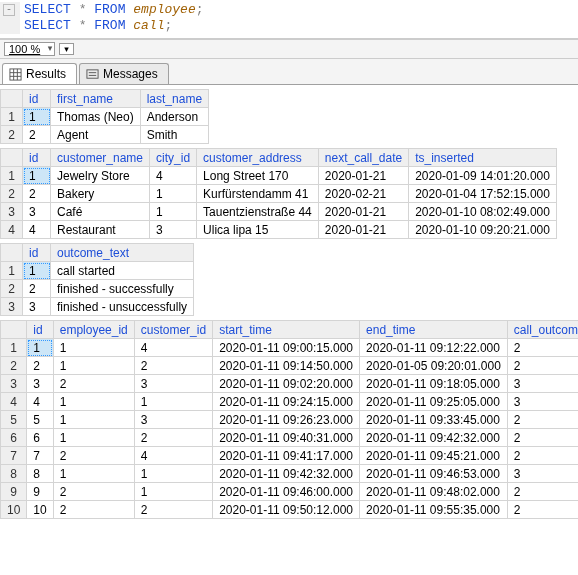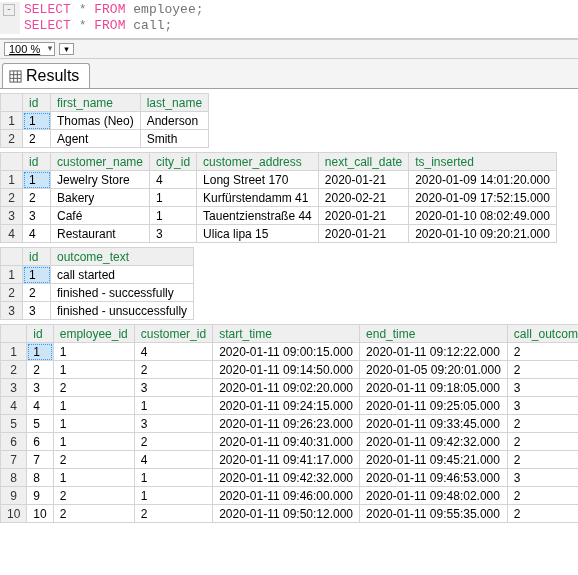--- a/index.html
+++ b/index.html
@@ -27,22 +27,22 @@
     font-size: 10px;
   }
   .sql-line {
     line-height: 16px;
     font-family: Consolas, "Courier New", monospace;
     font-size: 13px;
     white-space: pre;
     display: flex;
   }
   .sql-text { padding-left: 4px; }
-  .kw { color: #ec4899; }
-  .ident { color: #737373; }
+  .kw { color: #1d4ed8; }
+  .ident { color: #a16207; font-style: italic; }
   .op { color: #808080; }
   .squiggle { text-decoration: underline wavy #cc0000; text-decoration-skip-ink: none; }
   .zoom-bar {
     display: flex;
     align-items: center;
     background: #f4f4f4;
     border-top: 1px solid #ccc;
     border-bottom: 1px solid #ccc;
     padding: 2px 4px;
     font-size: 11px;
@@ -73,42 +73,42 @@
   .tab {
     display: flex;
     align-items: center;
     gap: 4px;
     padding: 3px 10px 3px 6px;
     background: #fff;
     border: 1px solid #a0a0a0;
     border-bottom: none;
     border-radius: 3px 3px 0 0;
     margin-left: 2px;
-    font-size: 16px;
+    font-size: 12px;
   }
   .tab.inactive { background: #eaeaea; }
   .tab svg { width: 13px; height: 13px; }
   .grid-wrap { overflow-x: auto; }
   table.grid {
     border-collapse: collapse;
     font-size: 12px;
     margin-top: 4px;
   }
   table.grid th, table.grid td {
     border: 1px solid #d4d4d4;
     padding: 1px 6px 1px 6px;
     text-align: left;
     white-space: nowrap;
     height: 18px;
     background: #fff;
   }
   table.grid th {
     background: #efefef;
     font-weight: normal;
-    color: #15803d;
+    color: #1d4ed8;
   }
   table.grid td.rowhead {
     background: #efefef;
     text-align: center;
     width: 22px;
     color: #333;
   }
   table.grid td.idcell {
     width: 28px;
   }
@@ -151,20 +151,28 @@
   <div class="tab">
     <svg viewBox="0 0 14 14">
         <rect x="1" y="1" width="12" height="12" fill="none" stroke="#555"></rect>
         <line x1="1" y1="5" x2="13" y2="5" stroke="#555"></line>
         <line x1="1" y1="9" x2="13" y2="9" stroke="#555"></line>
         <line x1="5" y1="1" x2="5" y2="13" stroke="#555"></line>
         <line x1="9" y1="1" x2="9" y2="13" stroke="#555"></line>
       </svg>
     <span>Results</span>
   </div>
+  <div class="tab inactive">
+    <svg viewBox="0 0 14 14">
+        <rect x="1" y="2" width="12" height="9" fill="none" stroke="#555"></rect>
+        <line x1="3" y1="5" x2="11" y2="5" stroke="#555"></line>
+        <line x1="3" y1="8" x2="11" y2="8" stroke="#555"></line>
+      </svg>
+    <span>Messages</span>
+  </div>
 </div>
 
 <div class="grid-wrap">
   <table class="grid" id="grid-employee">
       <tbody>
         <tr>
           <th class="corner"></th>
           <th>id</th>
           <th>first_name</th>
           <th>last_name</th>
@@ -206,21 +214,21 @@
           <td class="">2020-01-21</td>
           <td class="">2020-01-09 14:01:20.000</td>
         </tr>
         <tr class="">
           <td class="rowhead">2</td>
           <td class="idcell">2</td>
           <td class="">Bakery</td>
           <td class="">1</td>
           <td class="">Kurfürstendamm 41</td>
           <td class="">2020-02-21</td>
-          <td class="">2020-01-09 17:52:15.000</td>
+          <td class="">2020-01-04 17:52:15.000</td>
         </tr>
         <tr class="">
           <td class="rowhead">3</td>
           <td class="idcell">3</td>
           <td class="">Café</td>
           <td class="">1</td>
           <td class="">Tauentzienstraße 44</td>
           <td class="">2020-01-21</td>
           <td class="">2020-01-10 08:02:49.000</td>
         </tr>

